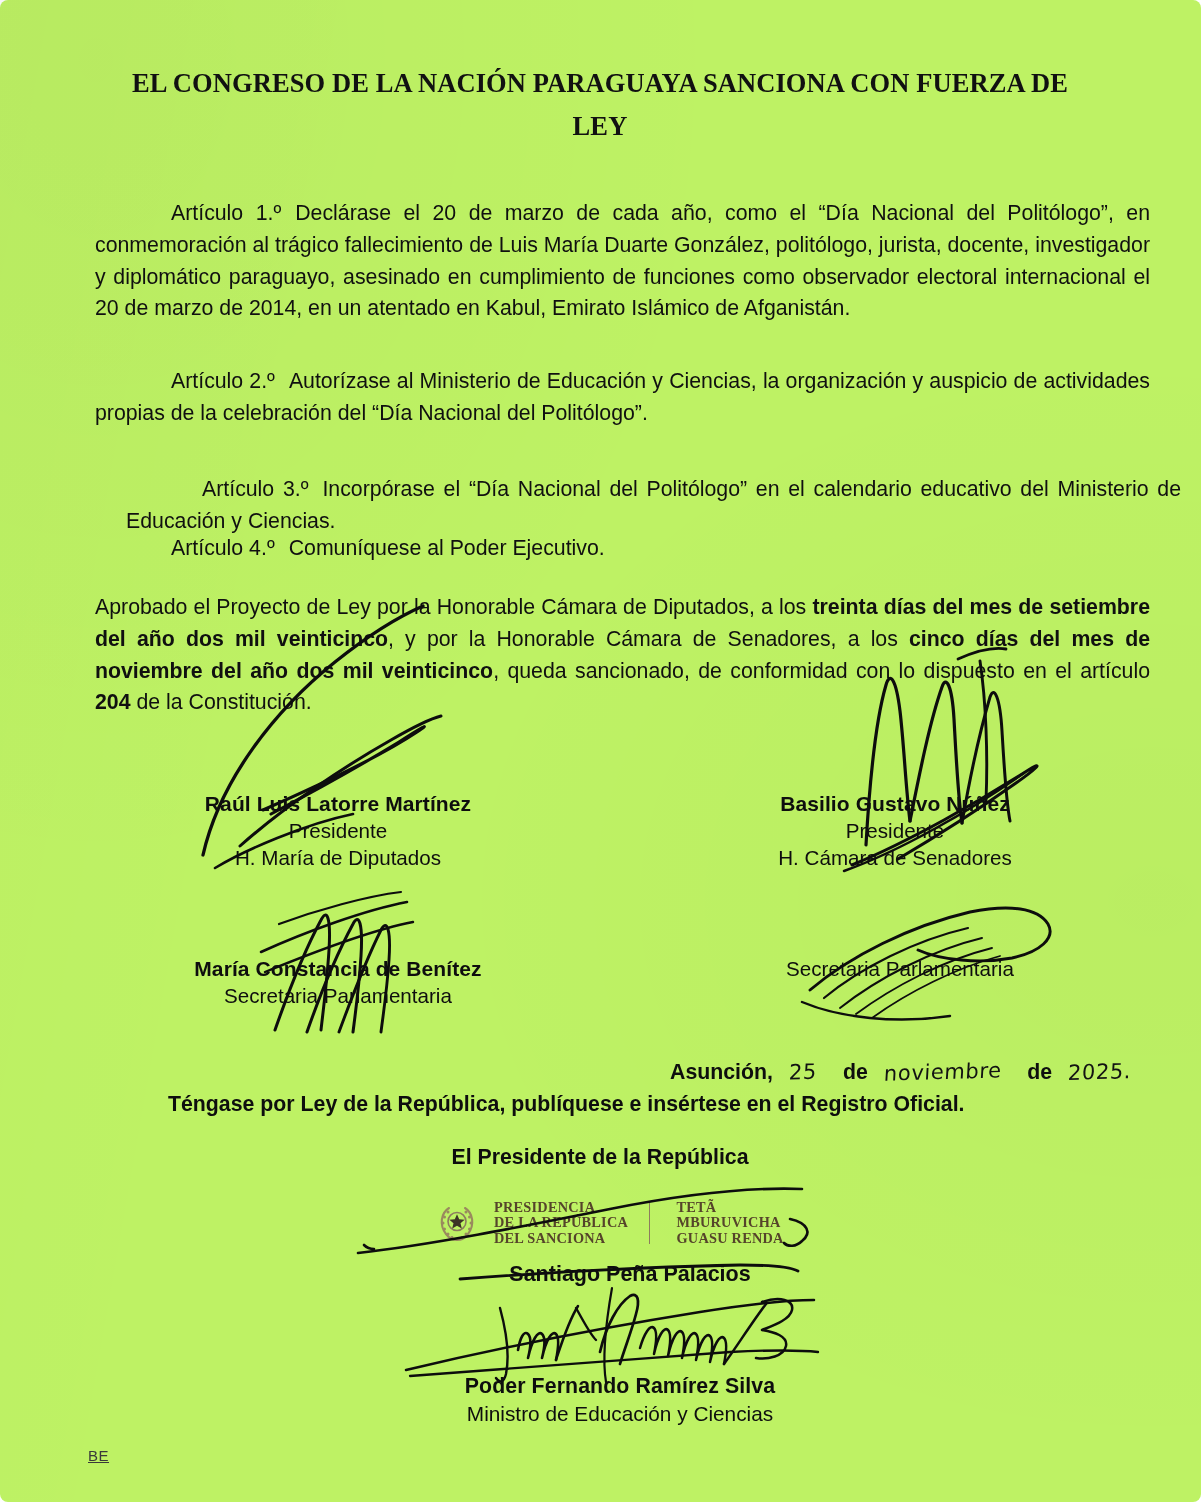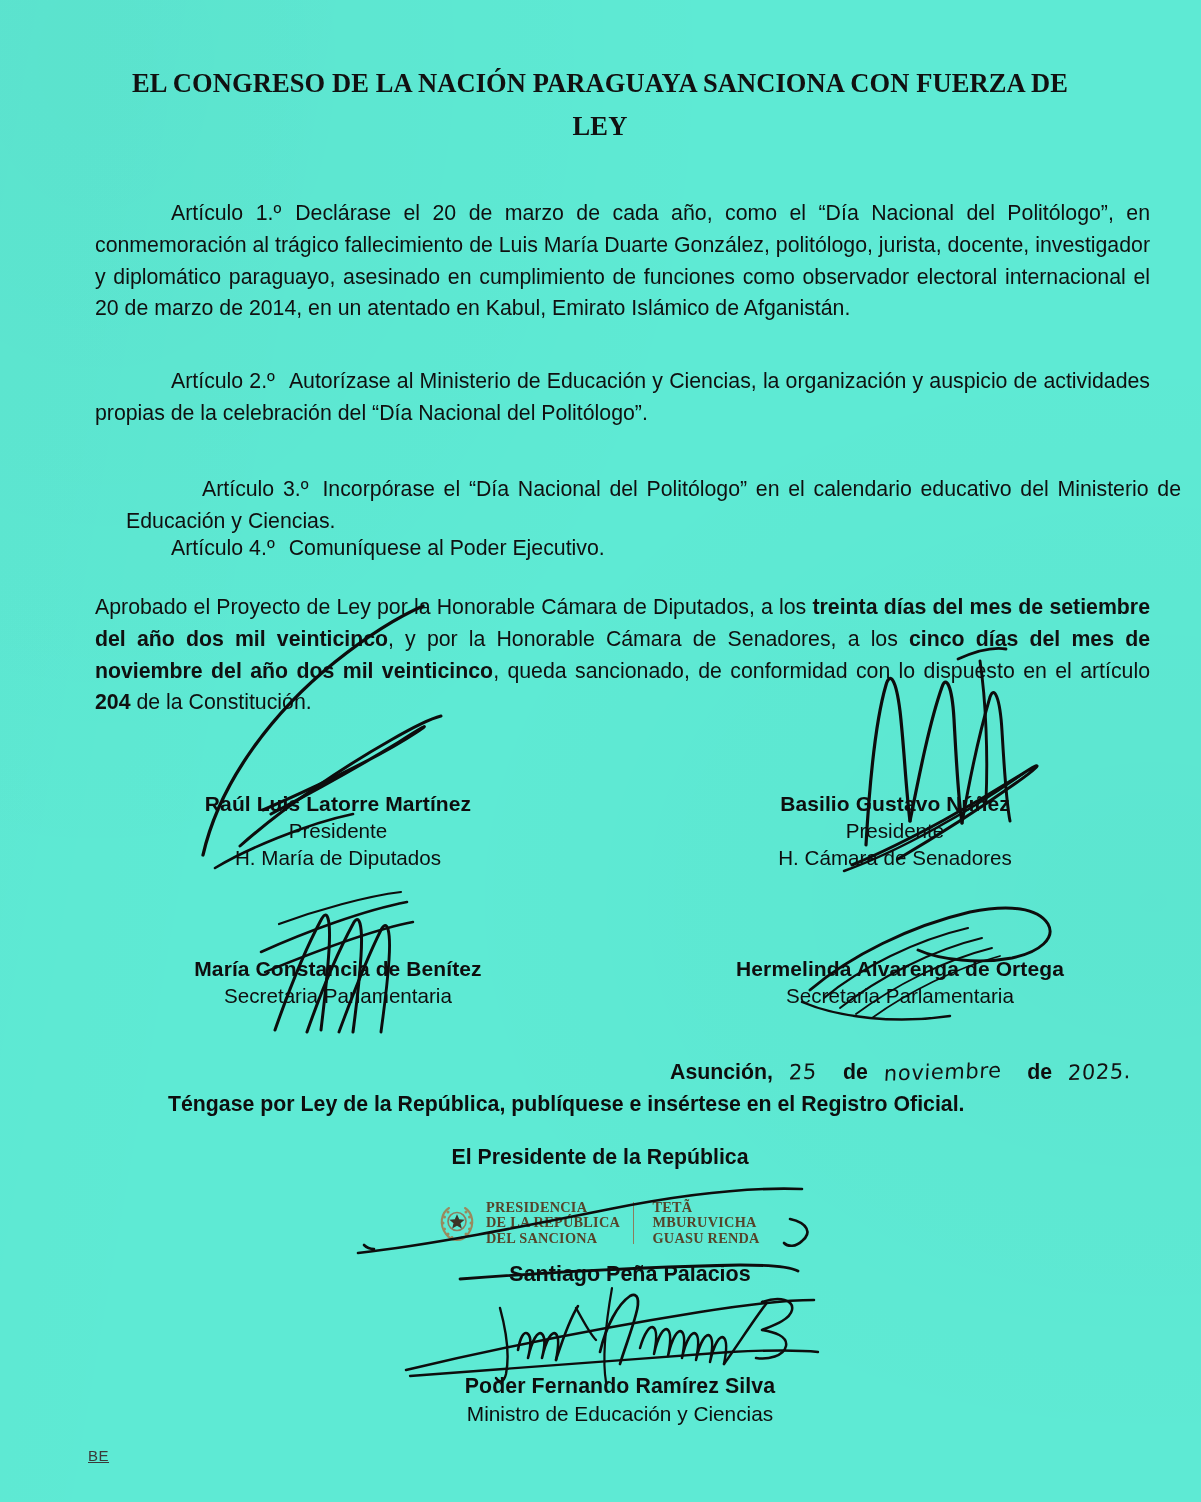--- a/index.html
+++ b/index.html
@@ -13,21 +13,22 @@
     height: 1502px;
     position: relative;
     font-family: "Liberation Sans", sans-serif;
     color: #0a0a0a;
     overflow: hidden;
   }
 
   .page {
     position: absolute;
     inset: 0;
-    background: #5eead4;
+    background: #bef264;
+    border-radius: 8px;
   }
 
   
   .page::before{
     content:"";
     position:absolute;
     inset:0;
     background:
       radial-gradient(ellipse at 8% 4%, rgba(0,0,0,0.022), rgba(0,0,0,0) 42%),
       radial-gradient(ellipse at 96% 60%, rgba(0,0,0,0.018), rgba(0,0,0,0) 46%),
@@ -134,21 +135,21 @@
 
   
   #logo {
     position: absolute;
     left: 437px;
     top: 1195px;
     width: 340px;
     height: 56px;
     display: flex;
     align-items: center;
-    gap: 9px;
+    gap: 17px;
   }
   #logo .emblem { width: 40px; height: 40px; flex: none; }
   #logo .logo-text {
     font-family: "Liberation Serif", serif;
     font-weight: bold;
     font-size: 14.3px;
     line-height: 15.6px;
     letter-spacing: 0.25px;
     color: #55442a;
     white-space: nowrap;
@@ -273,21 +274,20 @@
     <div class="sig-role">Presidente</div>
     <div class="sig-role">H. Cámara de Senadores</div>
   </div>
 
   <div class="sig-block" id="sig-diputados-sec">
     <div class="sig-name">María Constancia de Benítez</div>
     <div class="sig-role">Secretaria Parlamentaria</div>
   </div>
 
   <div class="sig-block" id="sig-senadores-sec">
-    <div class="sig-name">Hermelinda Alvarenga de Ortega</div>
     <div class="sig-role">Secretaria Parlamentaria</div>
   </div>
 
   <div id="date-line">
     <span>Asunción,</span><span class="sp-sm"></span><span class="hand">25</span><span class="sp-md"></span><span>de</span><span class="sp-sm"></span><span class="hand">noviembre</span><span class="sp-md"></span><span>de</span><span class="sp-sm"></span><span class="hand">2025.</span>
   </div>
 
   <div id="tengase">Téngase por Ley de la República, publíquese e insértese en el Registro Oficial.</div>
 
   <div id="presidente-rep">El Presidente de la República</div>

